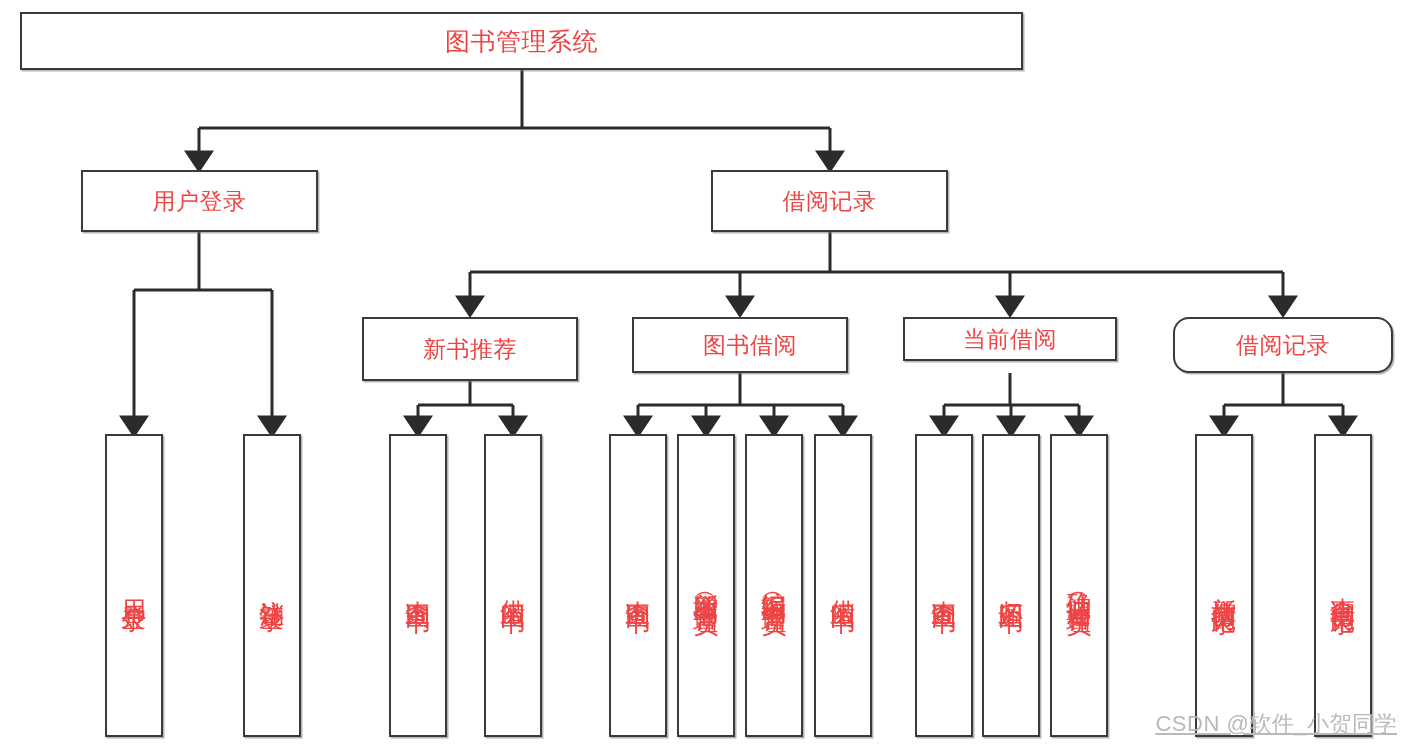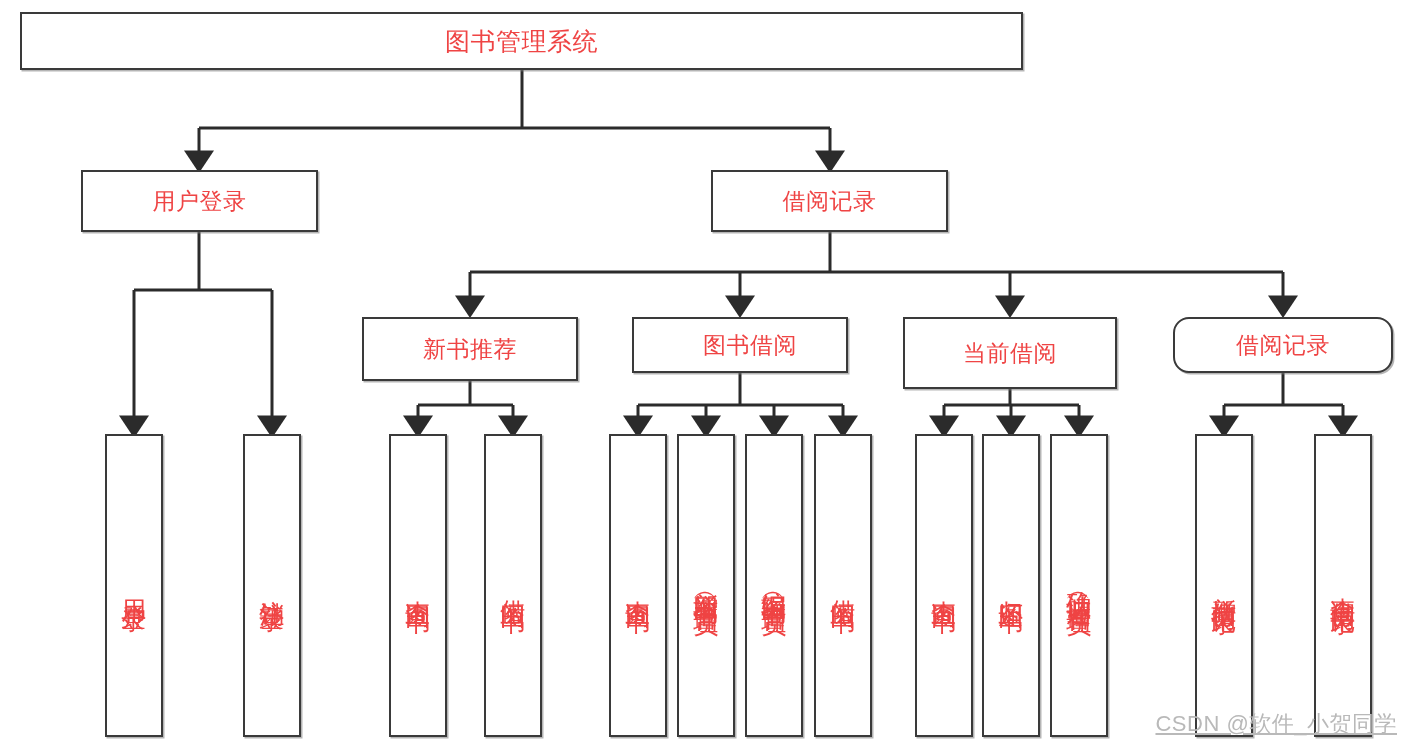--- a/index.html
+++ b/index.html
@@ -132,21 +132,21 @@
   <div class="node horiz" style="left:711px;top:170px;width:237px;height:62px;">
     <span class="label">借阅记录</span>
   </div>
 
   <div class="node horiz" style="left:362px;top:317px;width:216px;height:64px;">
     <span class="label">新书推荐</span>
   </div>
   <div class="node horiz" style="left:632px;top:317px;width:216px;height:56px;padding-left:20px;">
     <span class="label">图书借阅</span>
   </div>
-  <div class="node horiz" style="left:903px;top:317px;width:214px;height:72px;">
+  <div class="node horiz" style="left:903px;top:317px;width:214px;height:44px;">
     <span class="label">当前借阅</span>
   </div>
   <div class="node horiz" style="left:1173px;top:317px;width:220px;height:56px;border-radius:16px;">
     <span class="label">借阅记录</span>
   </div>
 
   <div class="node vert" style="left:105px;top:434px;width:58px;height:303px;">
     <span class="label">用户登录</span>
   </div>
   <div class="node vert" style="left:243px;top:434px;width:58px;height:303px;">

